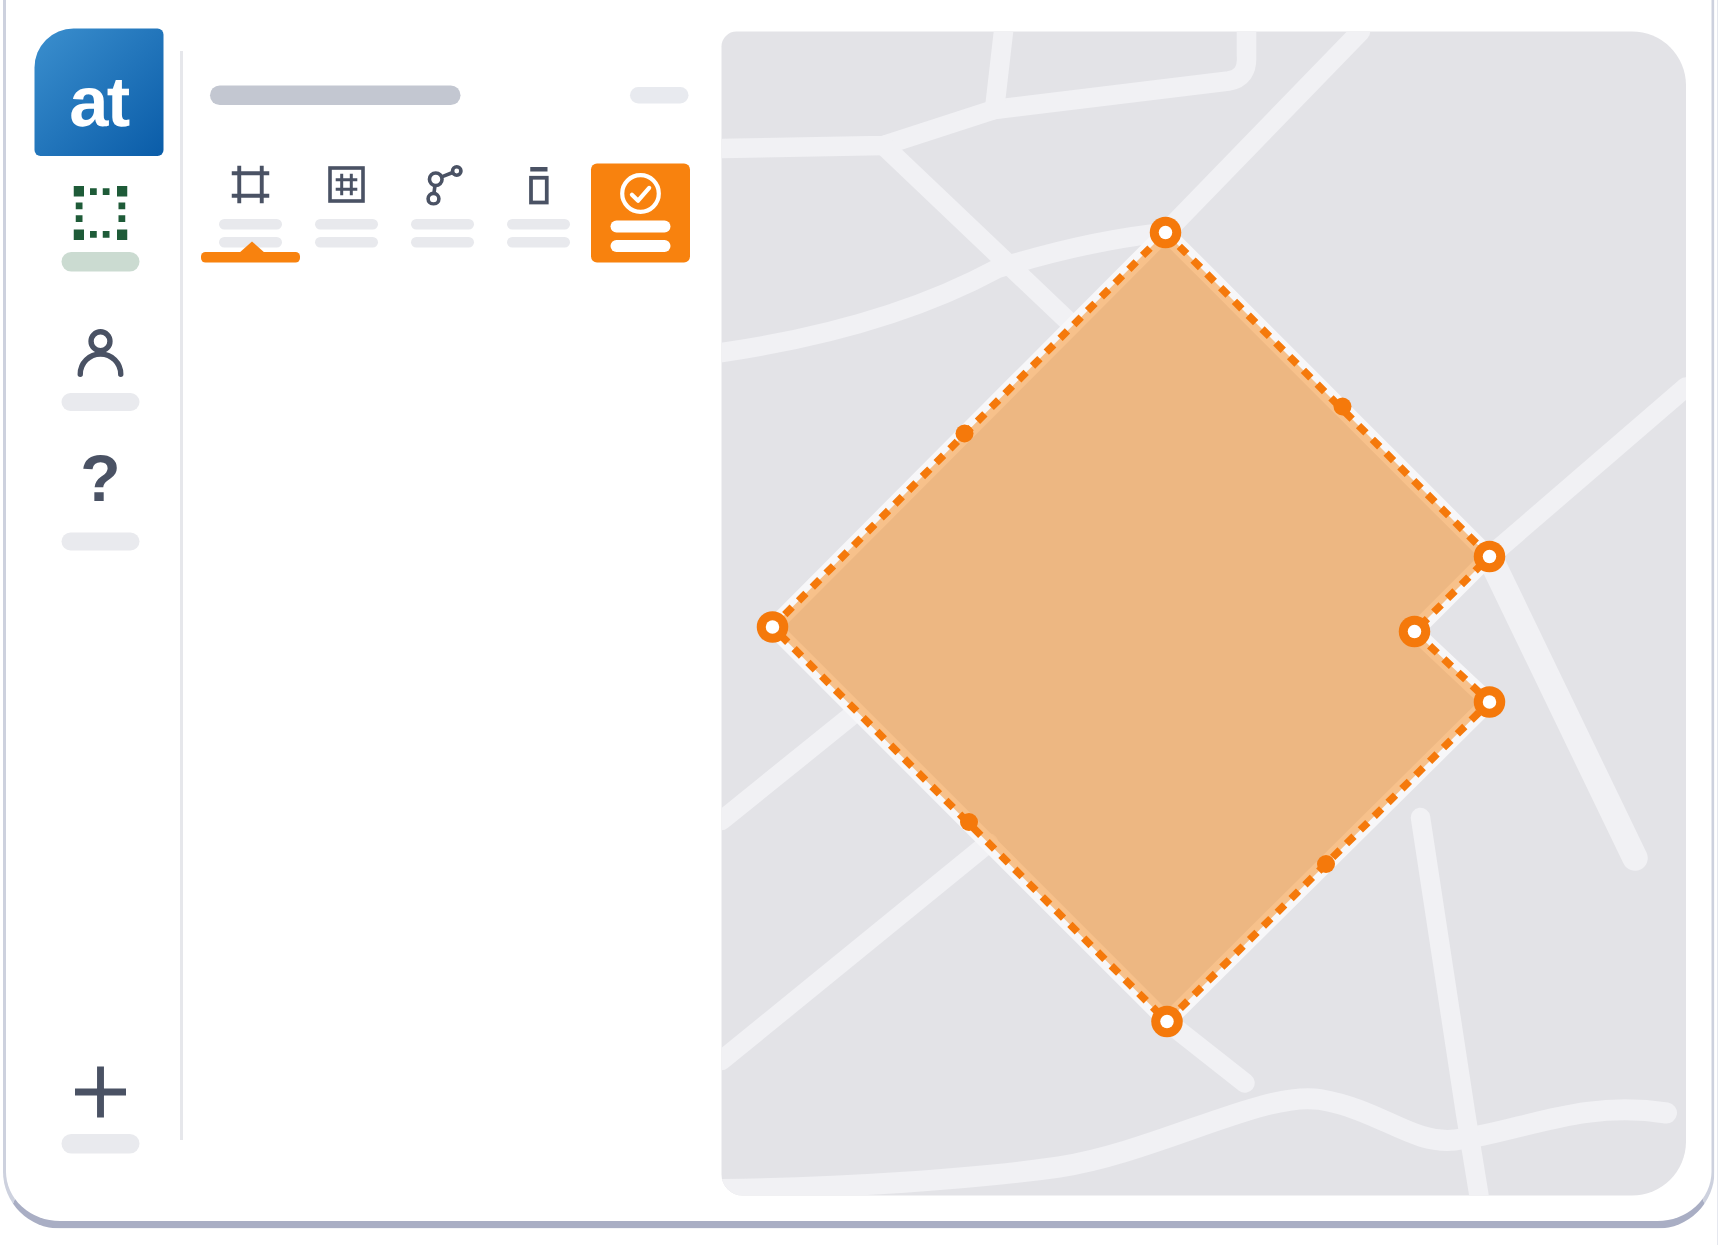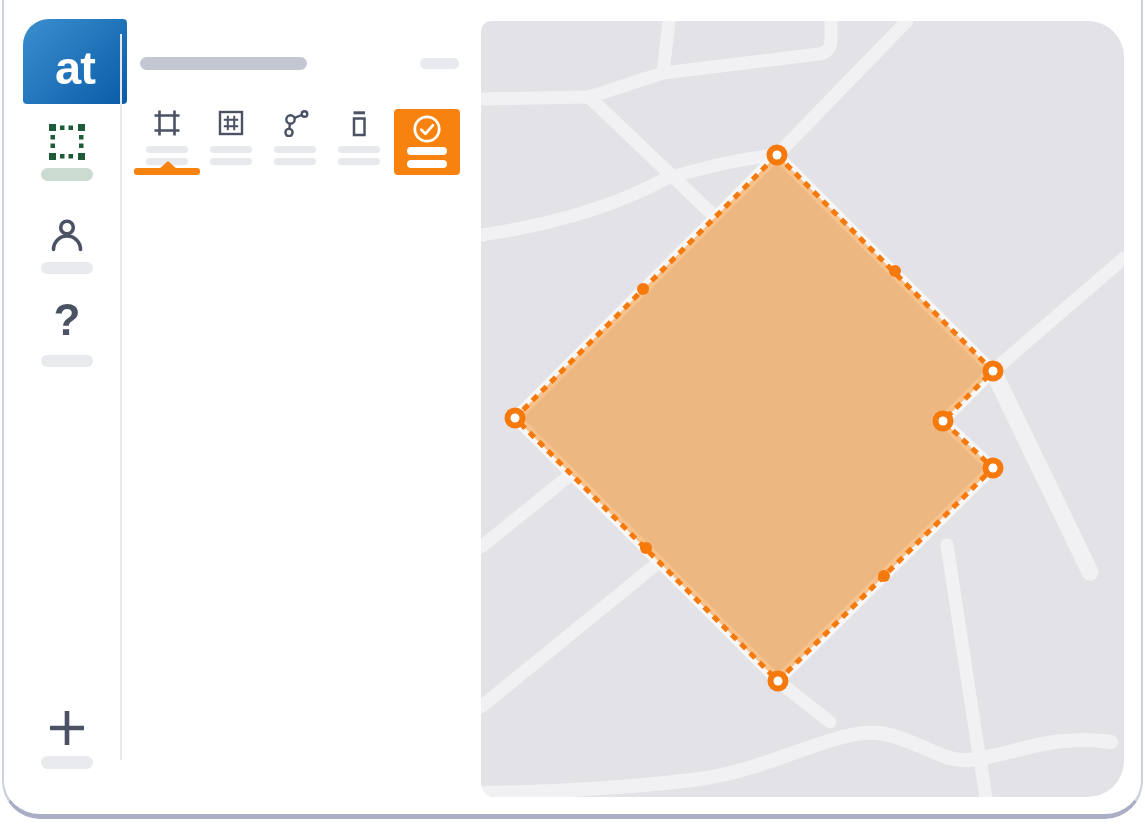--- a/index.html
+++ b/index.html
@@ -6,21 +6,21 @@
   body{width:1145px;height:830px;background:#ffffff;overflow:hidden;
        font-family:"Liberation Sans",sans-serif;position:relative;}
   .stage{position:absolute;inset:0;}
 
   
   .card-edge{position:absolute;left:2px;right:2px;top:-44px;height:856px;
     border:2px solid #CDD1DE;border-bottom:5px solid #A9AEC4;border-radius:38px;
     pointer-events:none;z-index:50;}
 
   
-  .logo{position:absolute;left:23px;top:19px;width:104px;height:85px;
+  .logo{position:absolute;left:23px;top:19px;width:86px;height:85px;
     border-radius:26px 4px 4px 4px;background:linear-gradient(135deg,#3B8FCE 0%,#0A5CA8 100%);
     color:#fff;display:flex;align-items:flex-end;justify-content:center;
     padding-bottom:9px;font-size:47px;font-weight:600;letter-spacing:-1px;box-sizing:border-box;}
   .divider{position:absolute;left:120px;top:34px;width:2px;height:726px;background:#E6E7EB;}
   .abs{position:absolute;}
   .pill{position:absolute;left:41px;width:52px;height:12px;border-radius:6.5px;background:#E9EAEE;}
   .pill.sage{background:#CBDBD1;height:13px;}
   .qmark{position:absolute;left:49px;top:298px;width:36px;text-align:center;
     font-size:44px;font-weight:bold;color:#4A5264;line-height:1;}
 

